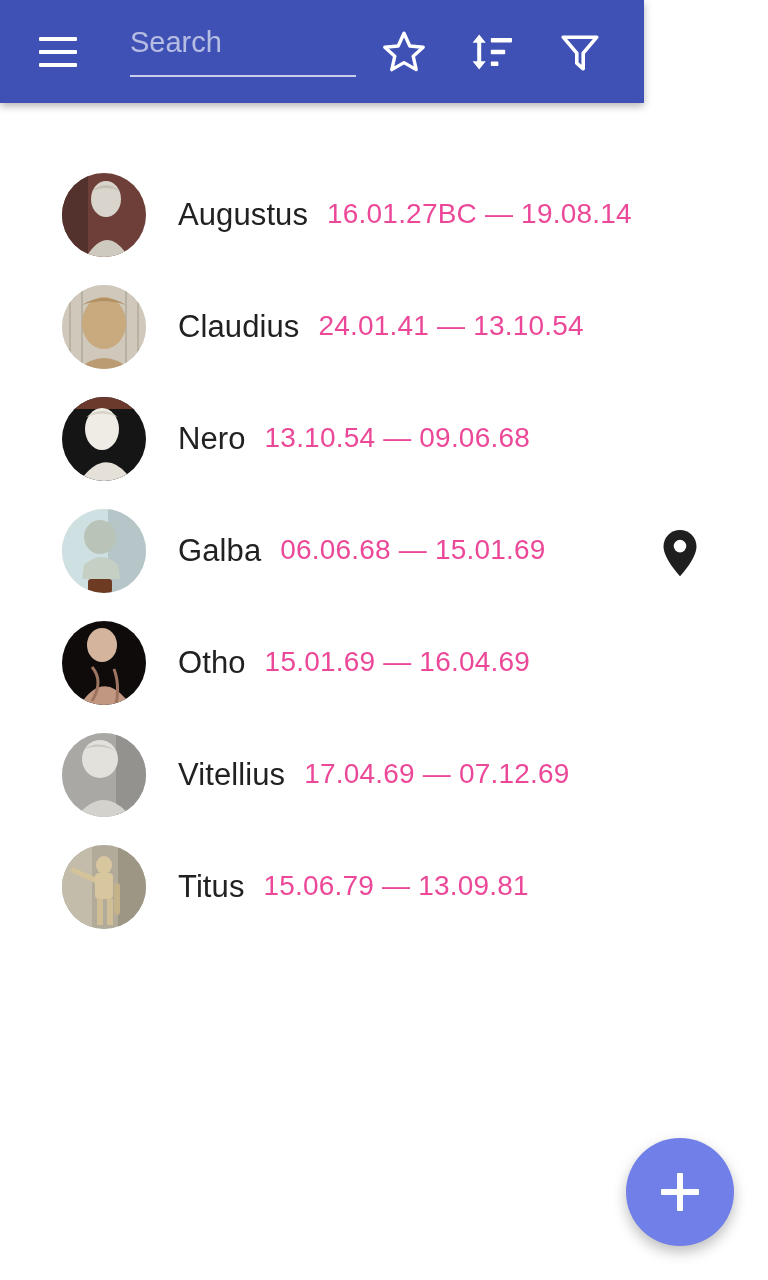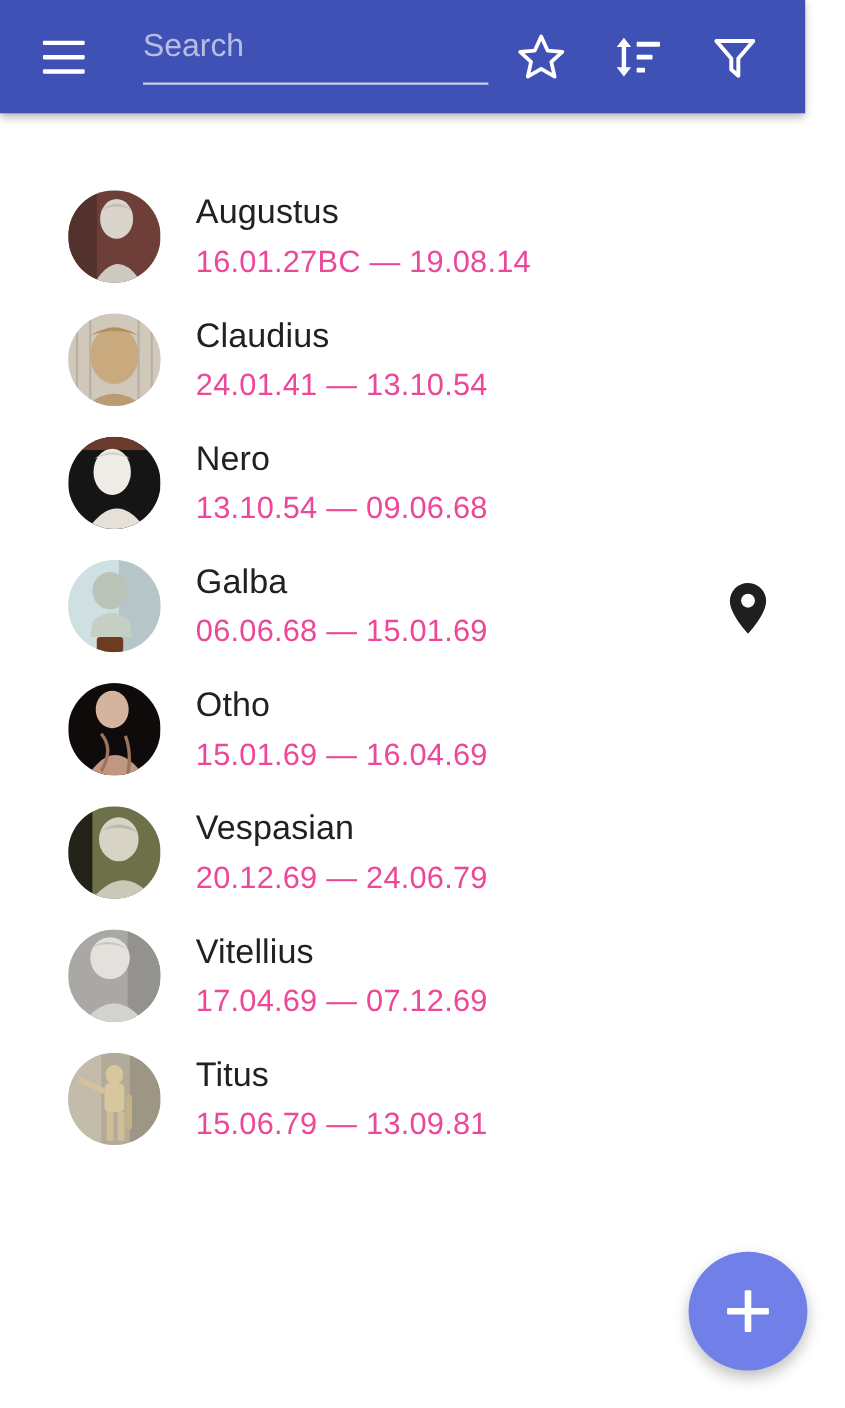--- a/index.html
+++ b/index.html
@@ -13,21 +13,21 @@
   body {
     font-family: "Liberation Sans", sans-serif;
     background: #ffffff;
     position: relative;
   }
 
   
   .toolbar {
     position: absolute;
     top: 0; left: 0;
-    width: 732px;
+    width: 644px;
     height: 103px;
     background: #3F51B5;
     display: flex;
     align-items: center;
     padding: 4px 24px;
     box-shadow: 0 3px 8px rgba(0,0,0,0.30);
     z-index: 20;
   }
 
   .menu-btn {
@@ -114,23 +114,23 @@
     flex: 0 0 auto;
     overflow: hidden;
     position: relative;
     background: #d8d8d8;
   }
   .avatar svg { display:block; width:100%; height:100%; }
 
   .row-text {
     margin-left: 32px;
     display: flex;
-    flex-direction: column;
+    flex-direction: row;
     justify-content: flex-start;
-    gap: 8px;
+    gap: 19px;
   }
   .row-title {
     font-size: 31px;
     line-height: 38px;
     color: #212121;
     letter-spacing: 0.1px;
   }
   .row-sub {
     font-size: 28px;
     line-height: 36px;
@@ -306,35 +306,20 @@
         <path d="M30 46 q12 14 0 34" stroke="#9d7460" stroke-width="3" fill="none"></path>
         <path d="M52 48 q6 16 2 36" stroke="#9d7460" stroke-width="3" fill="none"></path>
       </svg>
     </div>
     <div class="row-text">
       <div class="row-title">Otho</div>
       <div class="row-sub">15.01.69 — 16.04.69</div>
     </div>
   </div>
 
-  <div class="row">
-    <div class="avatar">
-      <svg viewBox="0 0 84 84" preserveAspectRatio="xMidYMid slice">
-        <rect width="84" height="84" fill="#6d7048"></rect>
-        <path d="M0 0 H22 V84 H0 Z" fill="#23231a"></path>
-        <ellipse cx="46" cy="30" rx="18" ry="20" fill="#d7d3c6"></ellipse>
-        <path d="M22 84 q26 -30 50 -6 l2 6 z" fill="#cbc7b9"></path>
-        <path d="M30 22 q18 -12 34 2 q-18 -8 -34 -2z" fill="#bdb9ab"></path>
-      </svg>
-    </div>
-    <div class="row-text">
-      <div class="row-title">Vespasian</div>
-      <div class="row-sub">20.12.69 — 24.06.79</div>
-    </div>
-  </div>
 
   <div class="row">
     <div class="avatar">
       <svg viewBox="0 0 84 84" preserveAspectRatio="xMidYMid slice">
         <rect width="84" height="84" fill="#a9a8a4"></rect>
         <rect x="54" y="0" width="30" height="84" fill="#93928e"></rect>
         <ellipse cx="38" cy="26" rx="18" ry="19" fill="#e3e1dc"></ellipse>
         <path d="M14 84 q26 -32 52 -4 l2 4 z" fill="#d4d2cc"></path>
         <path d="M22 16 q16 -10 32 2 q-16 -8 -32 -2z" fill="#c8c6c0"></path>
       </svg>

